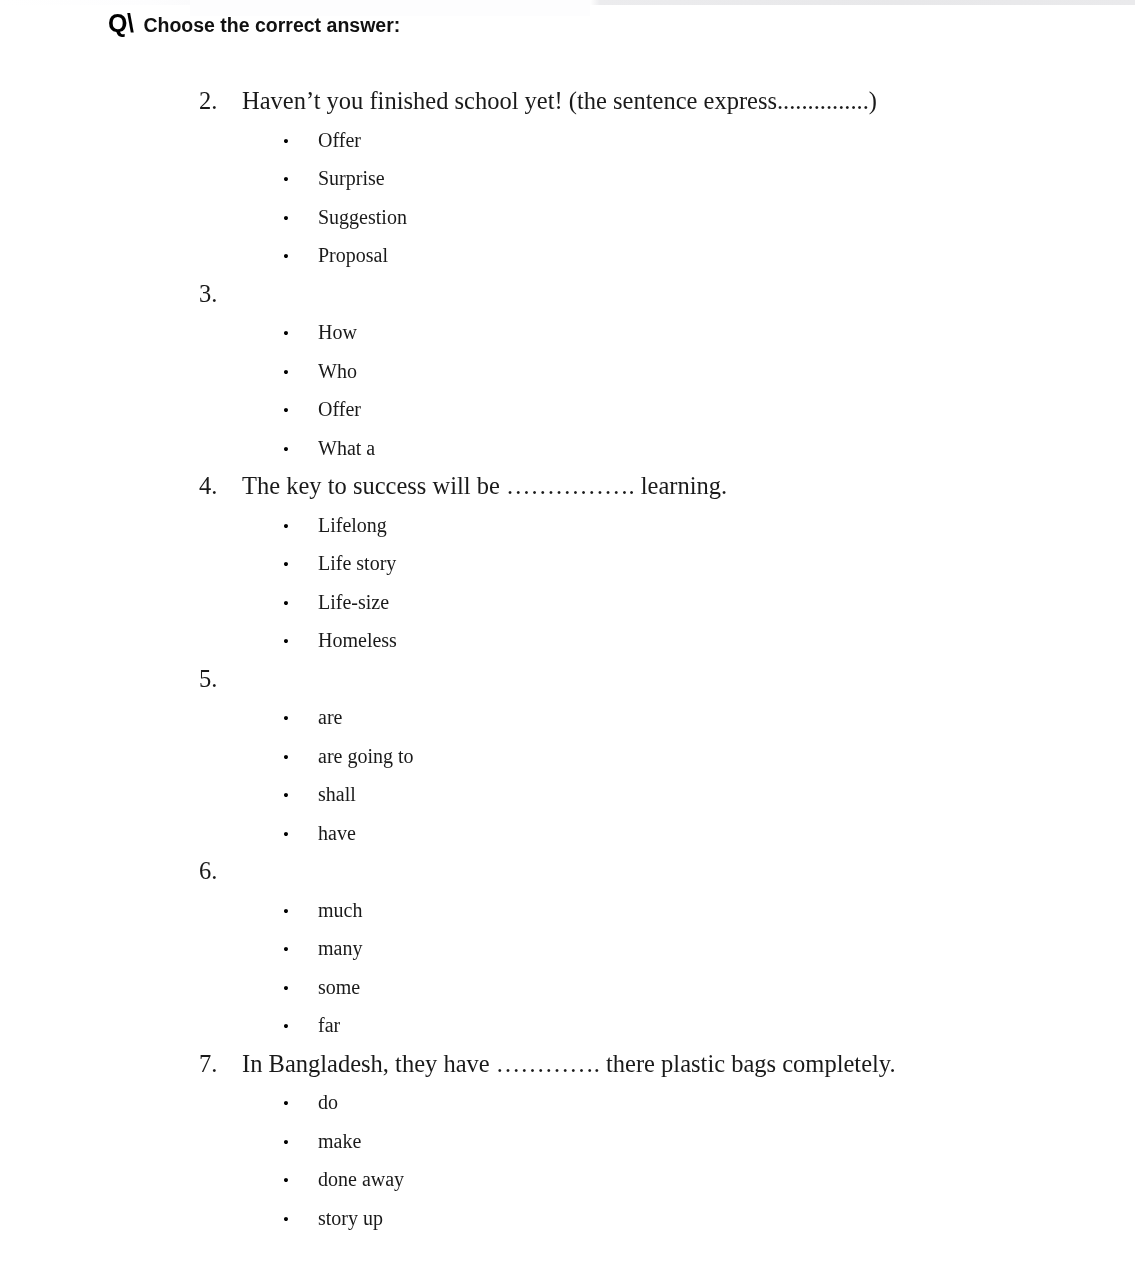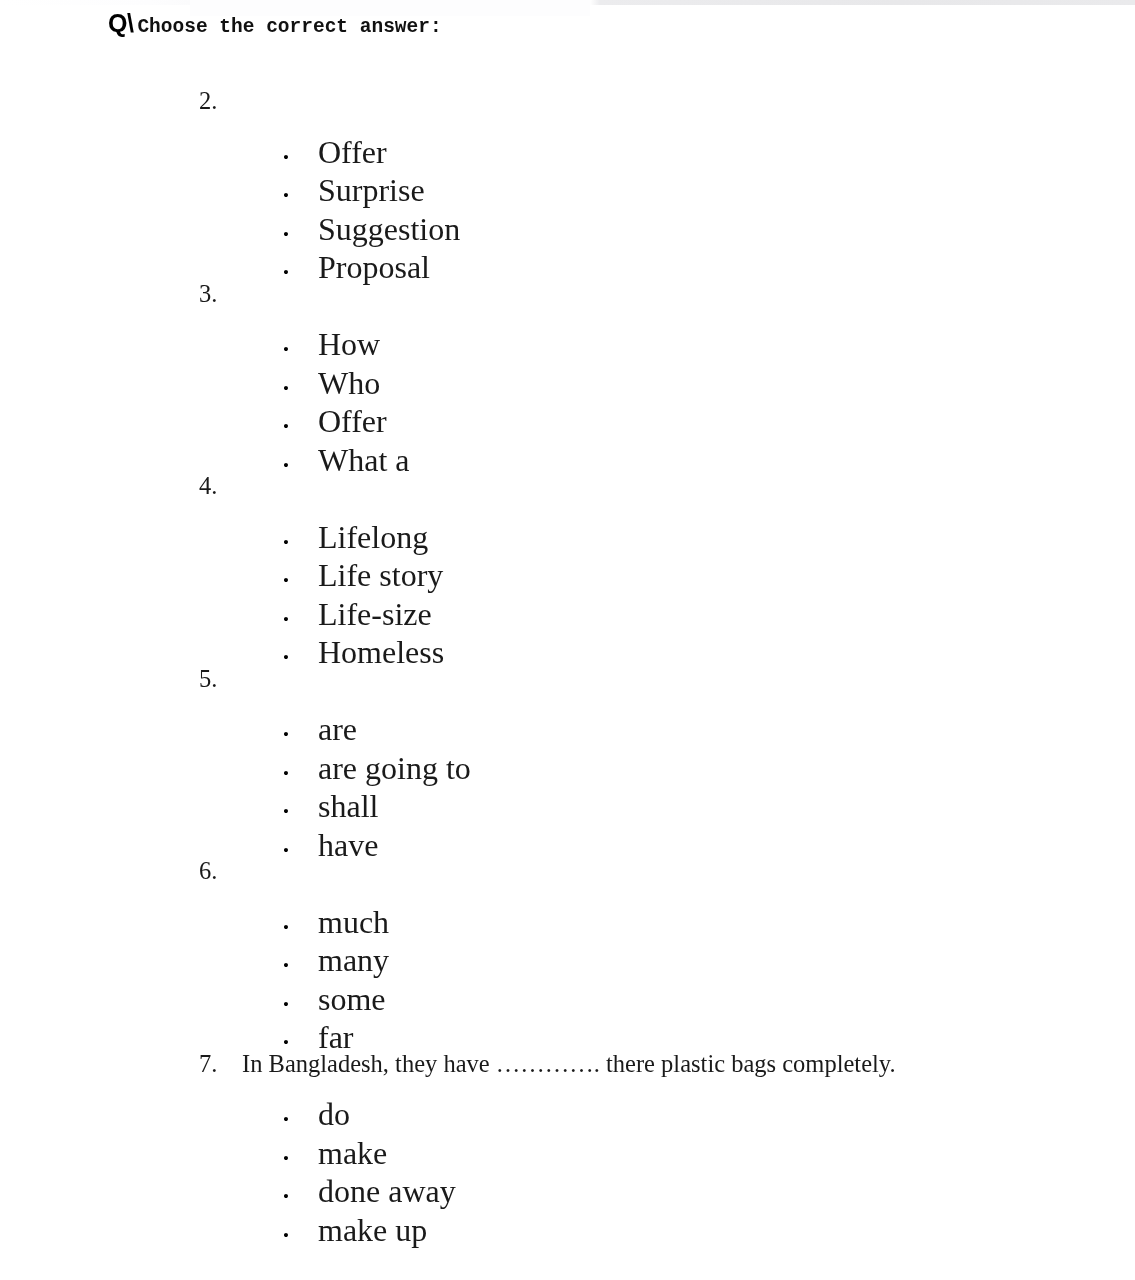--- a/index.html
+++ b/index.html
@@ -54,26 +54,26 @@
   }
   .q-mark {
     font-family: "Liberation Sans", "DejaVu Sans", sans-serif;
     font-weight: bold;
     font-size: 25px;
     line-height: 1;
     color: #000000;
     letter-spacing: -0.5px;
   }
   .heading-title {
-    font-family: Liberation Mono, monospace;
+    font-family: Liberation Sans, sans-serif;
     font-weight: bold;
     font-size: 19.5px;
     line-height: 1;
     color: #111111;
-    margin-left: 4px;
+    margin-left: 10px;
   }
 
   
   .question-list {
     position: absolute;
     top: 82px;
     left: 0;
     width: 1135px;
   }
   .question-block {
@@ -109,39 +109,39 @@
   .choice-bullet {
     width: 35px;
     margin-left: 283px;
     flex: 0 0 auto;
     font-size: 17px;
     color: #000000;
     line-height: 38.5px;
   }
   .choice-text {
     flex: 0 0 auto;
-    font-size: 32px;
-    margin-top: 12px;
+    font-size: 20px;
   }
 </style>
 </head>
 <body>
 
 <div class="scan-strip"></div>
 <div class="scan-strip2"></div>
 
 <div class="heading">
   <span class="q-mark">Q\</span>
   <span class="heading-title">Choose the correct answer:</span>
 </div>
 
 <div class="question-list">
     <div class="question-block">
       <div class="question-line">
         <span class="q-number">2.</span>
+        <span class="q-text">Haven’t you finished school yet! (the sentence express...............)</span>
       </div>
       <div class="choice-line">
         <span class="choice-bullet">•</span>
         <span class="choice-text">Offer</span>
       </div>
       <div class="choice-line">
         <span class="choice-bullet">•</span>
         <span class="choice-text">Surprise</span>
       </div>
       <div class="choice-line">
@@ -170,20 +170,21 @@
         <span class="choice-text">Offer</span>
       </div>
       <div class="choice-line">
         <span class="choice-bullet">•</span>
         <span class="choice-text">What a</span>
       </div>
     </div>
     <div class="question-block">
       <div class="question-line">
         <span class="q-number">4.</span>
+        <span class="q-text">The key to success will be ……………. learning.</span>
       </div>
       <div class="choice-line">
         <span class="choice-bullet">•</span>
         <span class="choice-text">Lifelong</span>
       </div>
       <div class="choice-line">
         <span class="choice-bullet">•</span>
         <span class="choice-text">Life story</span>
       </div>
       <div class="choice-line">
@@ -249,16 +250,16 @@
       <div class="choice-line">
         <span class="choice-bullet">•</span>
         <span class="choice-text">make</span>
       </div>
       <div class="choice-line">
         <span class="choice-bullet">•</span>
         <span class="choice-text">done away</span>
       </div>
       <div class="choice-line">
         <span class="choice-bullet">•</span>
-        <span class="choice-text">make up</span>
+        <span class="choice-text">story up</span>
       </div>
     </div>
   </div>
 
 </body></html>

